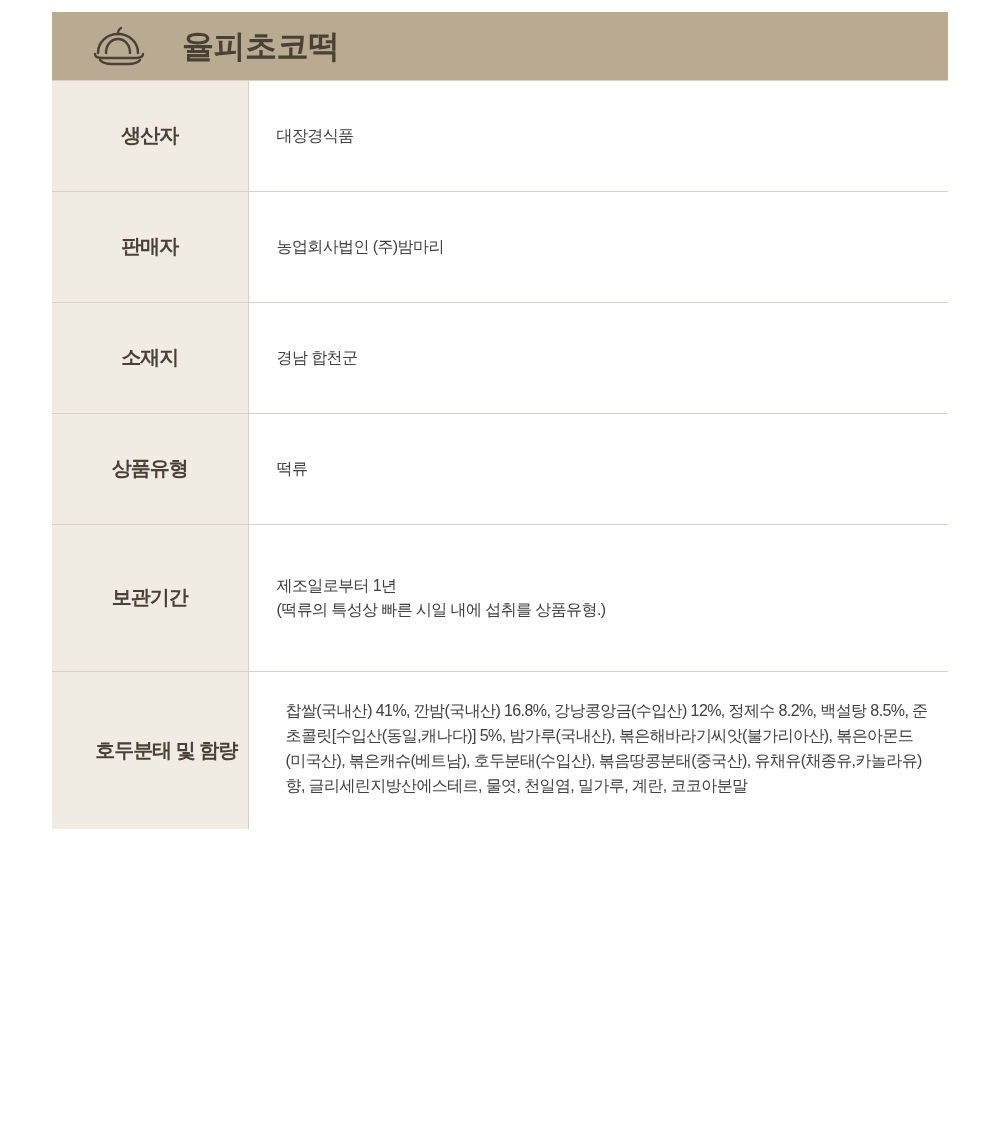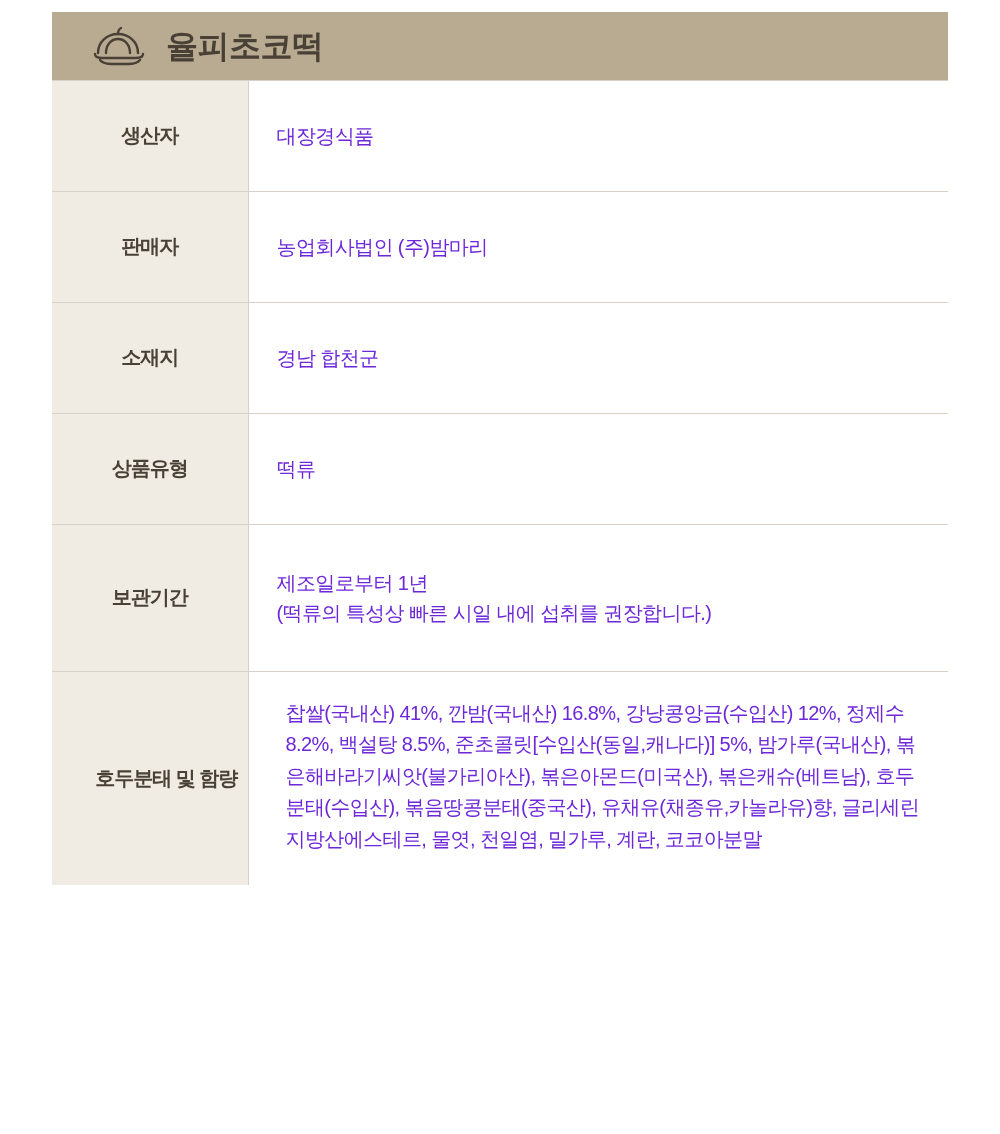--- a/index.html
+++ b/index.html
@@ -37,21 +37,21 @@
     background: #b9ab92;
     height: 68px;
   }
   .title-cell {
     padding: 0 0 0 40px;
     vertical-align: middle;
   }
   .title-inner {
     display: flex;
     align-items: center;
-    gap: 16px;
+    gap: 32px;
   }
   .chestnut-icon {
     width: 58px;
     height: 40px;
     flex: 0 0 auto;
     display: block;
   }
   .title-text {
     font-size: 32px;
     font-weight: bold;
@@ -78,22 +78,22 @@
     font-weight: bold;
     color: #4a4136;
     letter-spacing: -1px;
     line-height: 1.22;
     padding: 10px 4px;
     border-right: 1px solid #d8d2c6;
   }
   .value-cell {
     background: #ffffff;
     vertical-align: middle;
-    font-size: 20px;
-    color: #6d28d9;
+    font-size: 16px;
+    color: #404040;
     letter-spacing: -0.6px;
     line-height: 1.5;
     padding: 16px 18px 16px 28px;
     white-space: pre-line;
   }
 
   .row-producer .value-cell,
   .row-seller .value-cell,
   .row-location .value-cell,
   .row-type .value-cell,
@@ -160,21 +160,21 @@
 
       <tr class="row-type">
         <td class="label-cell">상품유형</td>
         <td class="value-cell">떡류</td>
       </tr>
 
 
       <tr class="row-period">
         <td class="label-cell">보관기간</td>
         <td class="value-cell">제조일로부터 1년
-(떡류의 특성상 빠른 시일 내에 섭취를 권장합니다.)</td>
+(떡류의 특성상 빠른 시일 내에 섭취를 상품유형.)</td>
       </tr>
 
       <tr class="row-ingredients">
         <td class="label-cell">호두분태
 및 함량</td>
         <td class="value-cell">찹쌀(국내산) 41%, 깐밤(국내산) 16.8%, 강낭콩앙금(수입산) 12%, 정제수 8.2%, 백설탕 8.5%, 준초콜릿[수입산(동일,캐나다)] 5%, 밤가루(국내산), 볶은해바라기씨앗(불가리아산), 볶은아몬드(미국산), 볶은캐슈(베트남), 호두분태(수입산), 볶음땅콩분태(중국산), 유채유(채종유,카놀라유)향, 글리세린지방산에스테르, 물엿, 천일염, 밀가루, 계란, 코코아분말</td>
       </tr>
     </tbody>
   </table>
 

